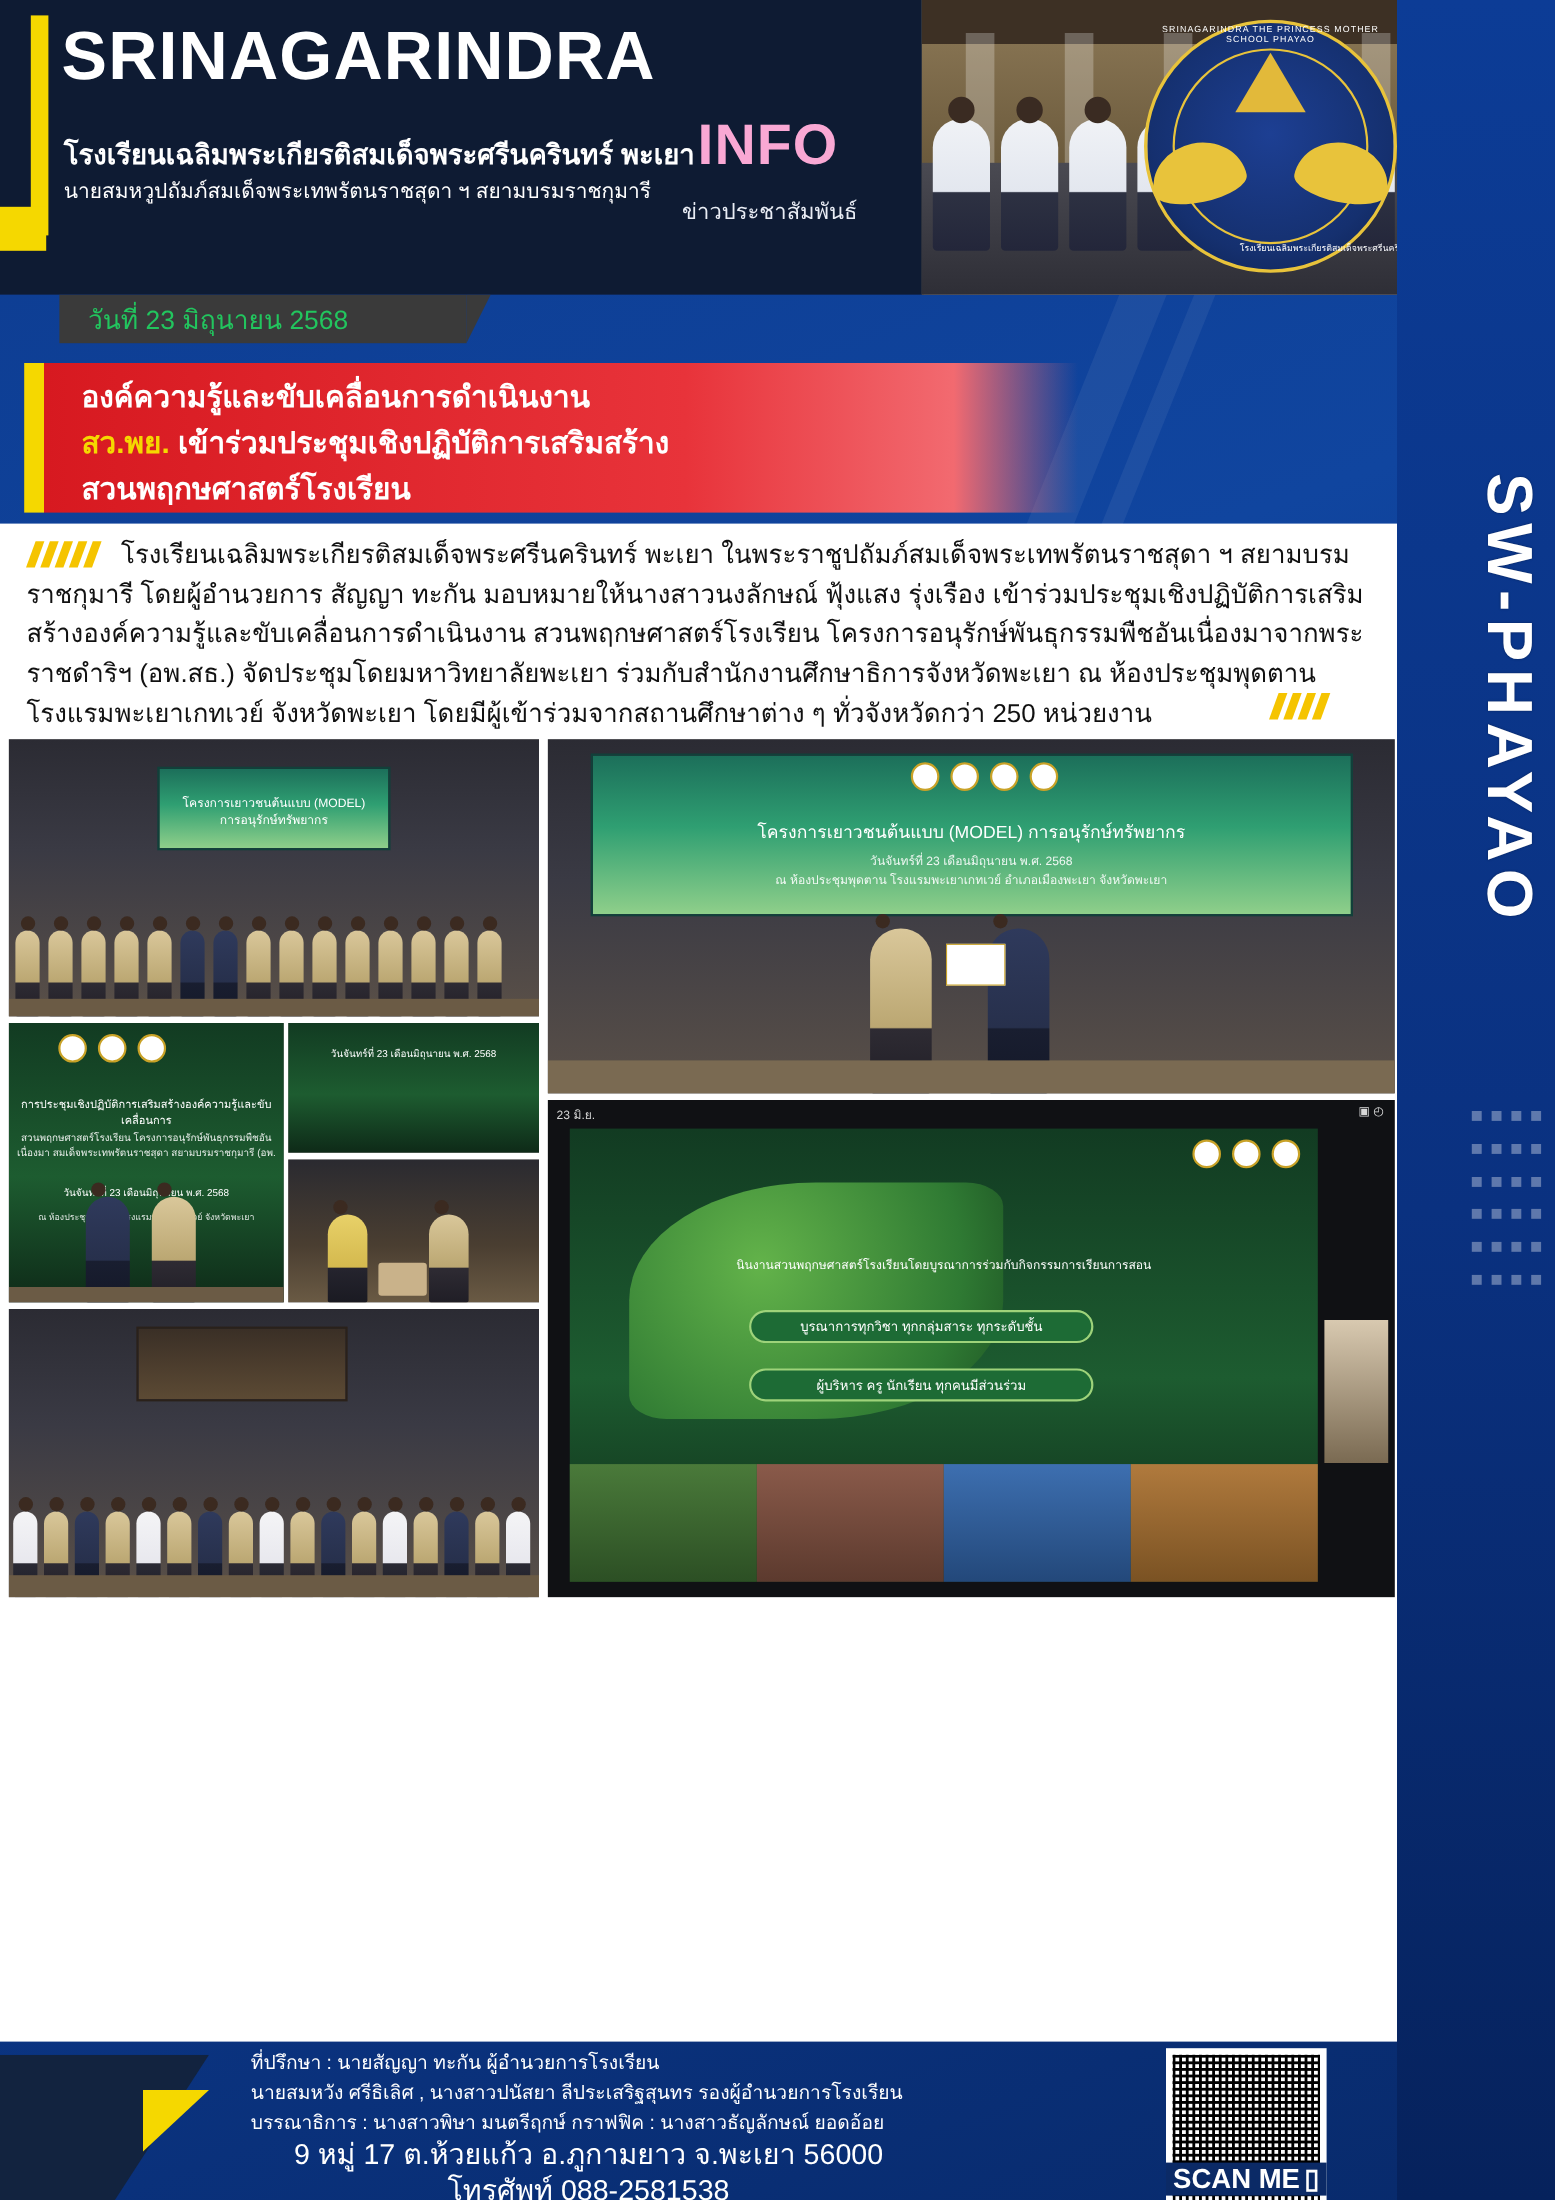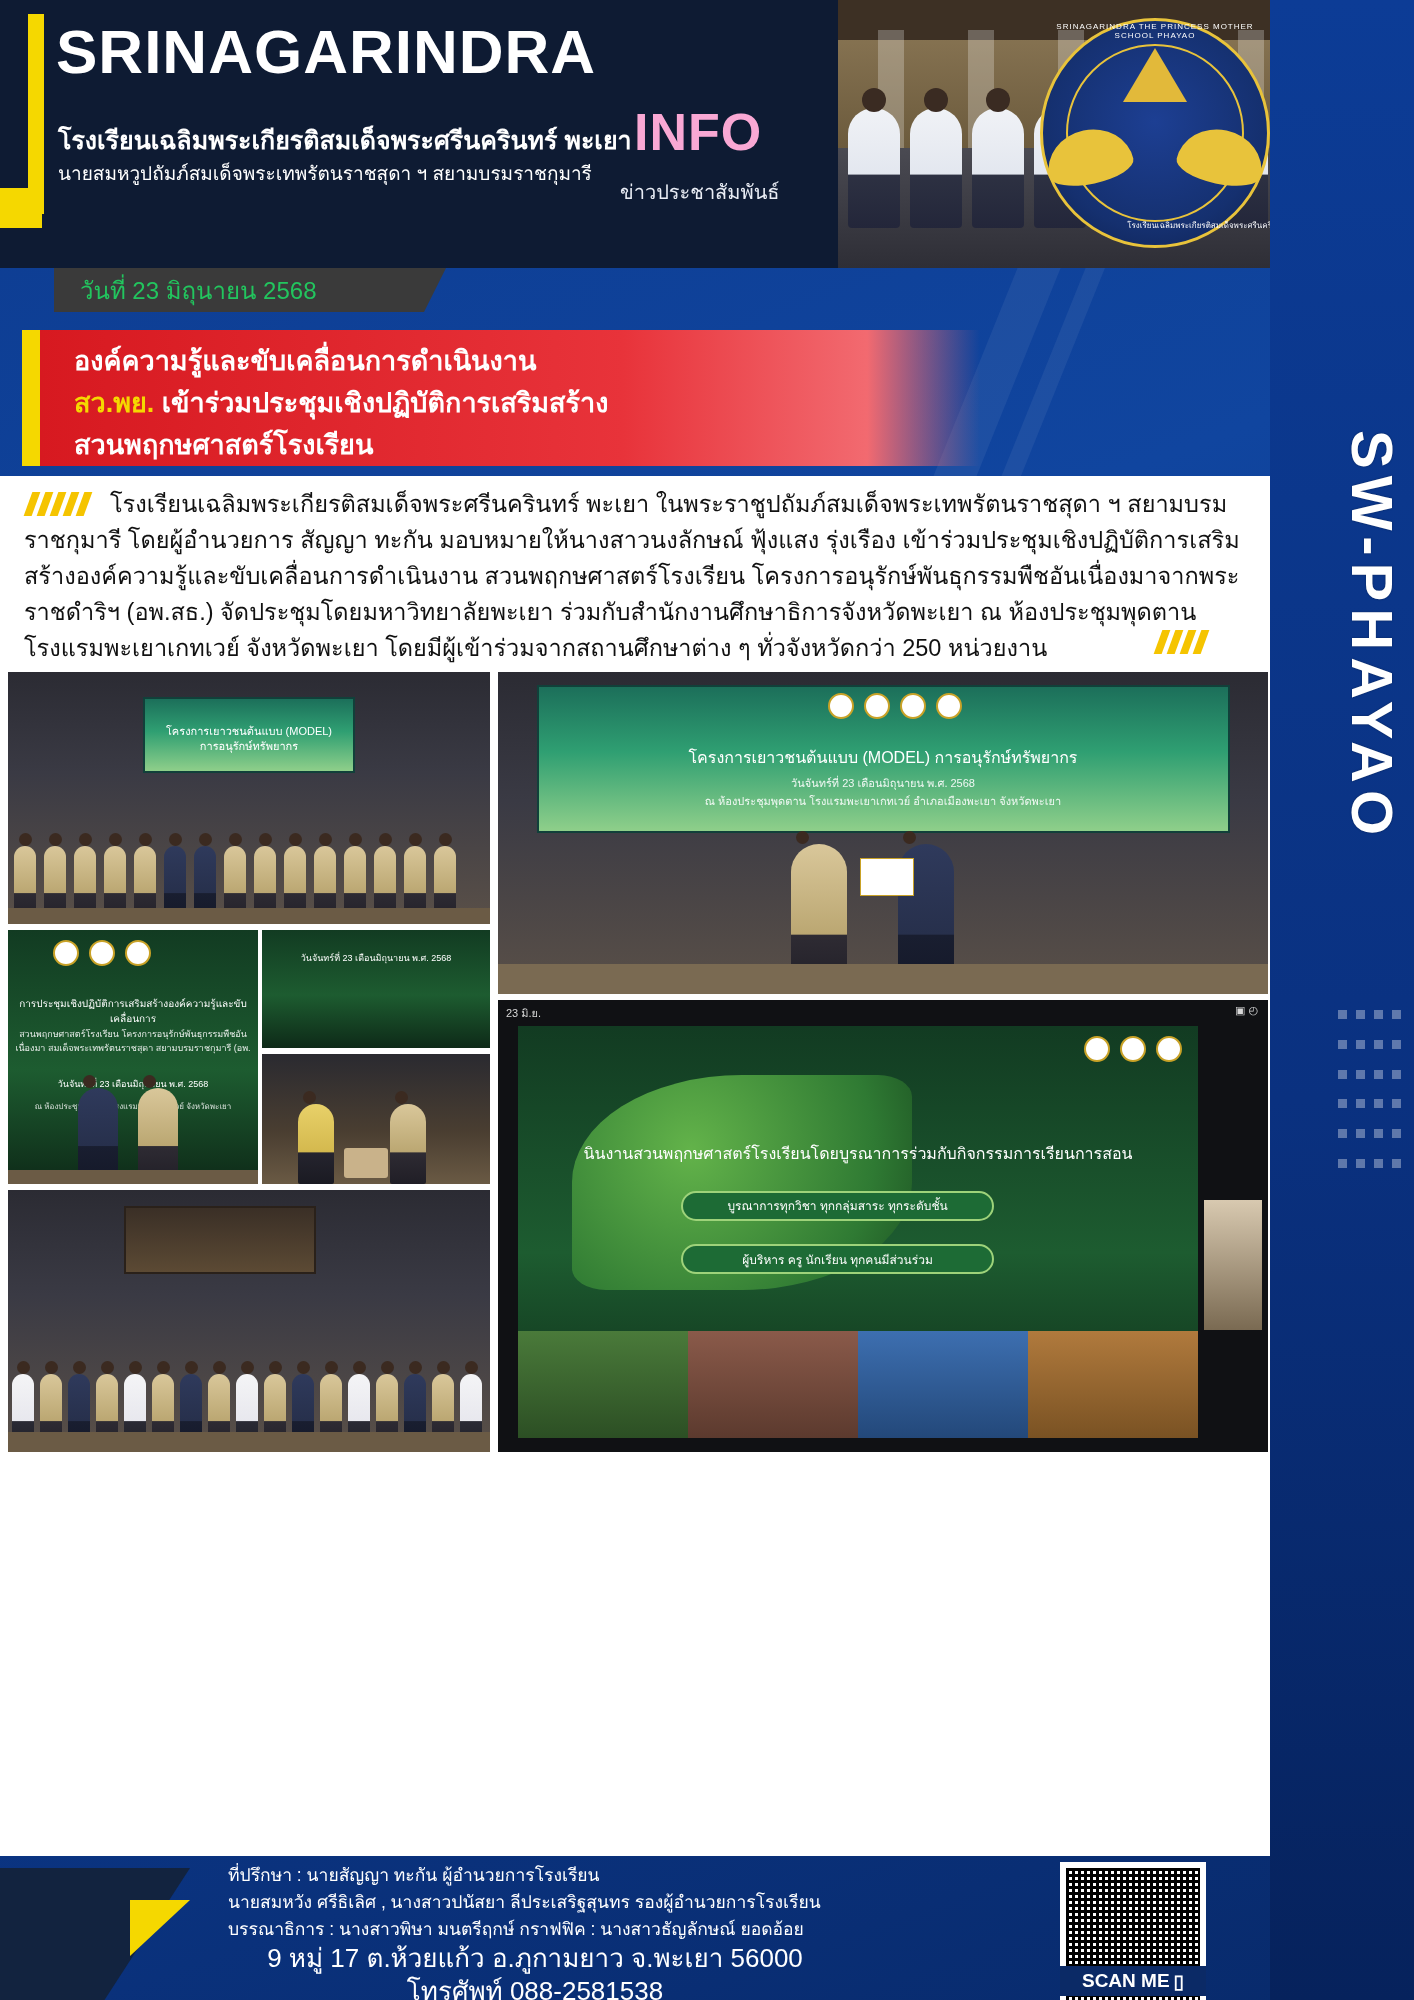--- a/index.html
+++ b/index.html
@@ -286,21 +286,21 @@
   .qr-inner {
     width: 100%; height: 100%;
     background-image:
       linear-gradient(90deg, #000 25%, transparent 25%, transparent 50%, #000 50%, #000 75%, transparent 75%),
       linear-gradient(#000 25%, transparent 25%, transparent 50%, #000 50%, #000 75%, transparent 75%);
     background-size: 12px 12px, 12px 12px;
     background-color: #ffffff;
   }
   .scanme {
     position: absolute; left: 1060px; top: 1966px; width: 146px; height: 30px;
-    background: #0b2a66; color: #ffffff; font-size: 19px; font-weight: bold;
+    background: #0b2a66; color: #ffffff; font-size: 25px; font-weight: bold;
     display: flex; align-items: center; justify-content: center; gap: 4px;
   }
 </style>
 </head>
 <body>
 
 <div class="page">
 
   <div class="streak" style="left:1150px; top:-60px; width:40px; height:900px;"></div>
   <div class="streak" style="left:1210px; top:-40px; width:18px; height:900px;"></div>
@@ -490,21 +490,21 @@
     <div style="position:absolute; left:8px; top:4px; color:#d8d8d8; font-size:11px;">23 มิ.ย.</div>
     <div style="position:absolute; right:10px; top:4px; color:#d8d8d8; font-size:11px;">▣ ◴</div>
 
     <div class="leafslide" style="left:20px; top:26px; right:70px; bottom:14px;">
       <div class="big-leaf"></div>
       <div class="logos" style="right:16px; top:10px;">
           <i></i>
           <i></i>
           <i></i>
         </div>
-      <div class="slide-caption" style="top:28%; font-size:16px;">นินงานสวนพฤกษศาสตร์โรงเรียนโดยบูรณาการร่วมกับกิจกรรมการเรียนการสอน</div>
+      <div class="slide-caption" style="top:28%; font-size:11px;">นินงานสวนพฤกษศาสตร์โรงเรียนโดยบูรณาการร่วมกับกิจกรรมการเรียนการสอน</div>
       <div class="pillbox" style="left:24%; top:40%; width:46%; height:30px;">บูรณาการทุกวิชา ทุกกลุ่มสาระ ทุกระดับชั้น</div>
       <div class="pillbox" style="left:24%; top:53%; width:46%; height:30px;">ผู้บริหาร ครู นักเรียน ทุกคนมีส่วนร่วม</div>
       <div class="bottomstrip">
         <div style="background:linear-gradient(180deg,#4a7a3a,#2c4f24);"></div>
         <div style="background:linear-gradient(180deg,#8a5a4a,#5c3a2e);"></div>
         <div style="background:linear-gradient(180deg,#3d6fb0,#23487a);"></div>
         <div style="background:linear-gradient(180deg,#b07a3d,#7a5223);"></div>
       </div>
     </div>
     <div style="position:absolute; right:6px; top:200px; width:58px; height:130px; background:linear-gradient(180deg,#d8c9b0,#7a6a52);"></div>

